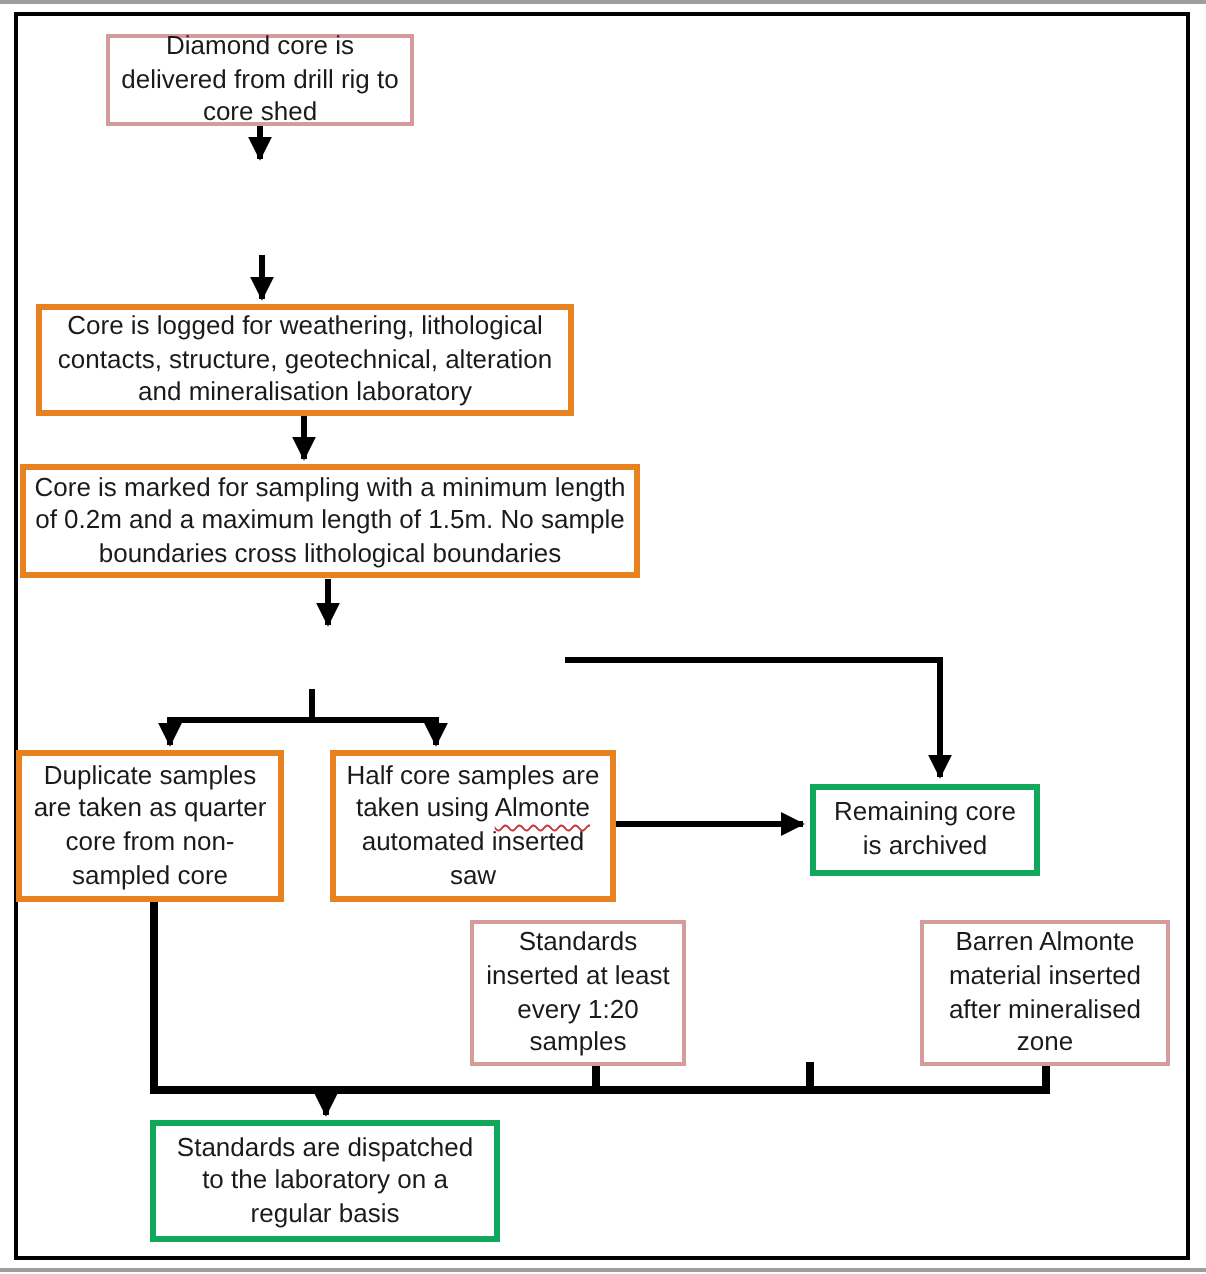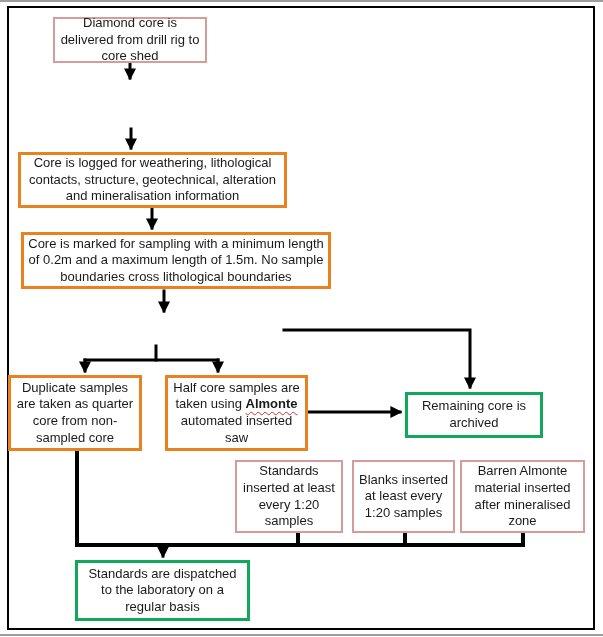--- a/index.html
+++ b/index.html
@@ -28,21 +28,21 @@
   .node.pink   { border:2px solid var(--pink,#D69C9C); }
   .node.green  { border:3px solid var(--green,#12A85C); }
   .sp-blue {
     text-decoration-style:wavy;
     text-decoration-color:var(--spellcheck-blue,#33c);
     text-decoration-thickness:1px; text-underline-offset:3px;
   }
   .sp-red {
     text-decoration:underline; text-decoration-style:wavy;
     text-decoration-color:var(--spellcheck-red,#c33);
-    text-decoration-thickness:1px; text-underline-offset:3px;font-weight:bold;
+    text-decoration-thickness:1px; text-underline-offset:3px;
   }
 </style>
 </head>
 <body>
 
 <div class="screen">
 
   <div class="edge-line top"></div>
   <div class="edge-line bottom"></div>
   <div class="frame"></div>
@@ -70,47 +70,44 @@
     <path class="ln w4" d="M523 533 L523 545"></path>
     <path class="ln w3" d="M163 547 L163 556" marker-end="url(#ah)"></path>
   </svg>
 
   <div class="node pink" style="left:53px;top:17px;width:154px;height:46px">
     <span>Diamond core is delivered from drill rig to core shed</span>
   </div>
 
 
   <div class="node orange" style="left:18px;top:152px;width:269px;height:56px">
-    <span><span>Core is logged for weathering, lithological contacts, structure, geotechnical, </span><span class="sp-blue">alteration</span><span> and mineralisation information</span></span>
+    <span><span>Core is logged for weathering, lithological contacts, structure, geotechnical, </span><span class="sp-blue">alteration</span><span> and mineralisation laboratory</span></span>
   </div>
 
-  <div class="node orange" style="left:21px;top:232px;width:310px;height:57px">
+  <div class="node orange" style="left:10px;top:232px;width:310px;height:57px">
     <span>Core is marked for sampling with a minimum length of 0.2m and a maximum length of 1.5m. No sample boundaries cross lithological boundaries</span>
   </div>
 
 
   <div class="node orange" style="left:8px;top:375px;width:134px;height:76px">
     <span>Duplicate samples are taken as quarter core from non-sampled core</span>
   </div>
 
   <div class="node orange" style="left:165px;top:375px;width:143px;height:76px">
     <span><span>Half core samples are taken using </span><span class="sp-red">Almonte</span><span> automated inserted saw</span></span>
   </div>
 
-  <div class="node green" style="left:405px;top:392px;width:138px;height:46px">
+  <div class="node green" style="left:405px;top:392px;width:115px;height:46px">
     <span>Remaining core is archived</span>
   </div>
 
   <div class="node pink" style="left:235px;top:460px;width:108px;height:73px">
     <span>Standards inserted at least every 1:20 samples</span>
   </div>
 
-  <div class="node pink" style="left:352px;top:460px;width:103px;height:73px">
-    <span>Blanks inserted at least every 1:20 samples</span>
-  </div>
 
   <div class="node pink" style="left:460px;top:460px;width:125px;height:73px">
     <span>Barren Almonte material inserted after mineralised zone</span>
   </div>
 
   <div class="node green" style="left:75px;top:560px;width:175px;height:61px">
     <span>Standards are dispatched to the laboratory on a regular basis</span>
   </div>
 
 </div>

